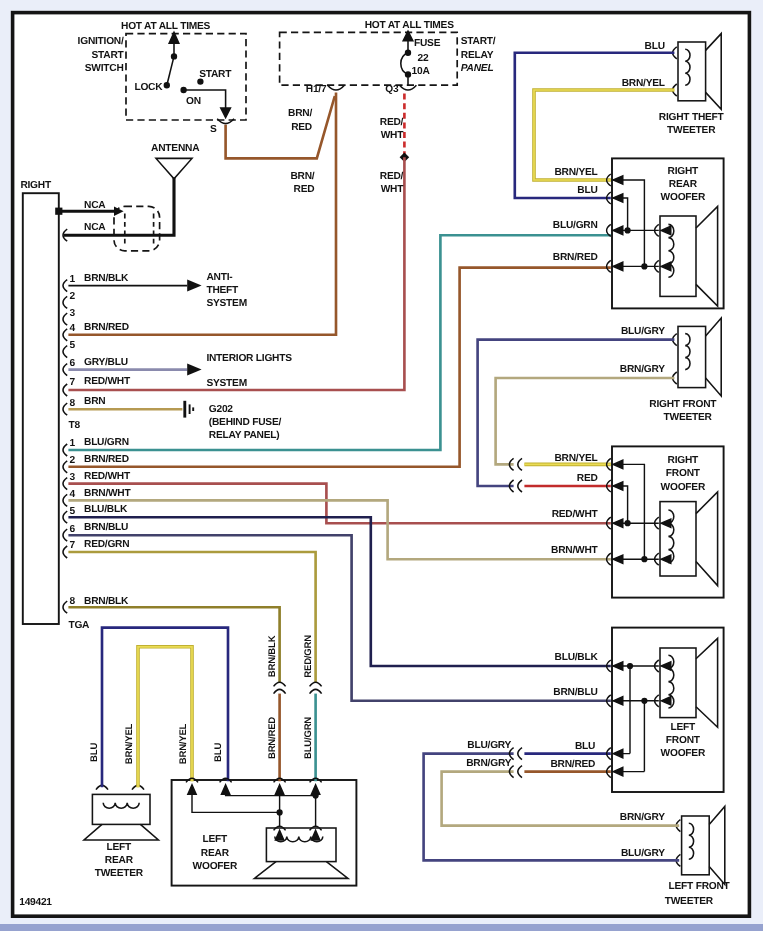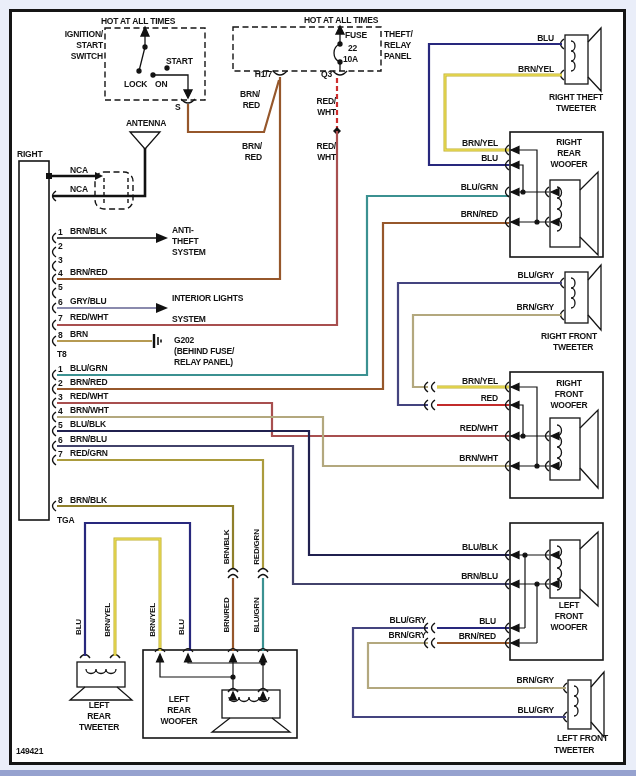--- a/index.html
+++ b/index.html
@@ -239,31 +239,31 @@
       <polygon points="233,692 229.5,700 236.5,700" fill="#111"></polygon>
         <polygon points="263,692 259.5,700 266.5,700" fill="#111"></polygon>
     </g>
   </svg>
 
   <div class="lbl c" style="left:92px;top:16px;width:92px;">HOT AT ALL TIMES</div>
   <div class="lbl r" style="left:56px;top:29px;width:47px;">IGNITION/</div>
   <div class="lbl r" style="left:56px;top:40px;width:47px;">START</div>
   <div class="lbl r" style="left:56px;top:51px;width:47px;">SWITCH</div>
   <div class="lbl" style="left:166px;top:56px;">START</div>
-  <div class="lbl" style="left:112px;top:79px;margin-left:12px;">LOCK</div>
+  <div class="lbl" style="left:112px;top:67px;">LOCK</div>
   <div class="lbl" style="left:155px;top:79px;">ON</div>
   <div class="lbl" style="left:175px;top:102px;">S</div>
 
   <div class="lbl c" style="left:284px;top:15px;width:114px;">HOT AT ALL TIMES</div>
   <div class="lbl" style="left:345px;top:30px;">FUSE</div>
   <div class="lbl" style="left:348px;top:43px;">22</div>
   <div class="lbl" style="left:343px;top:54px;">10A</div>
-  <div class="lbl" style="left:384px;top:29px;">THEFT/</div>
+  <div class="lbl" style="left:384px;top:29px;">START/</div>
   <div class="lbl" style="left:384px;top:40px;">RELAY</div>
-  <div class="lbl" style="left:384px;top:51px;">PANEL</div>
+  <div class="lbl" style="left:384px;top:51px;font-style:italic;">PANEL</div>
   <div class="lbl r" style="left:248px;top:69px;width:24px;">H1/7</div>
   <div class="lbl r" style="left:316px;top:69px;width:16px;">Q3</div>
 
   <div class="lbl r" style="left:232px;top:89px;width:28px;">BRN/</div>
   <div class="lbl r" style="left:232px;top:100px;width:28px;">RED</div>
   <div class="lbl r" style="left:306px;top:96px;width:30px;">RED/</div>
   <div class="lbl r" style="left:306px;top:107px;width:30px;">WHT</div>
   <div class="lbl r" style="left:234px;top:141px;width:28px;">BRN/</div>
   <div class="lbl r" style="left:234px;top:152px;width:28px;">RED</div>
   <div class="lbl r" style="left:306px;top:141px;width:30px;">RED/</div>

